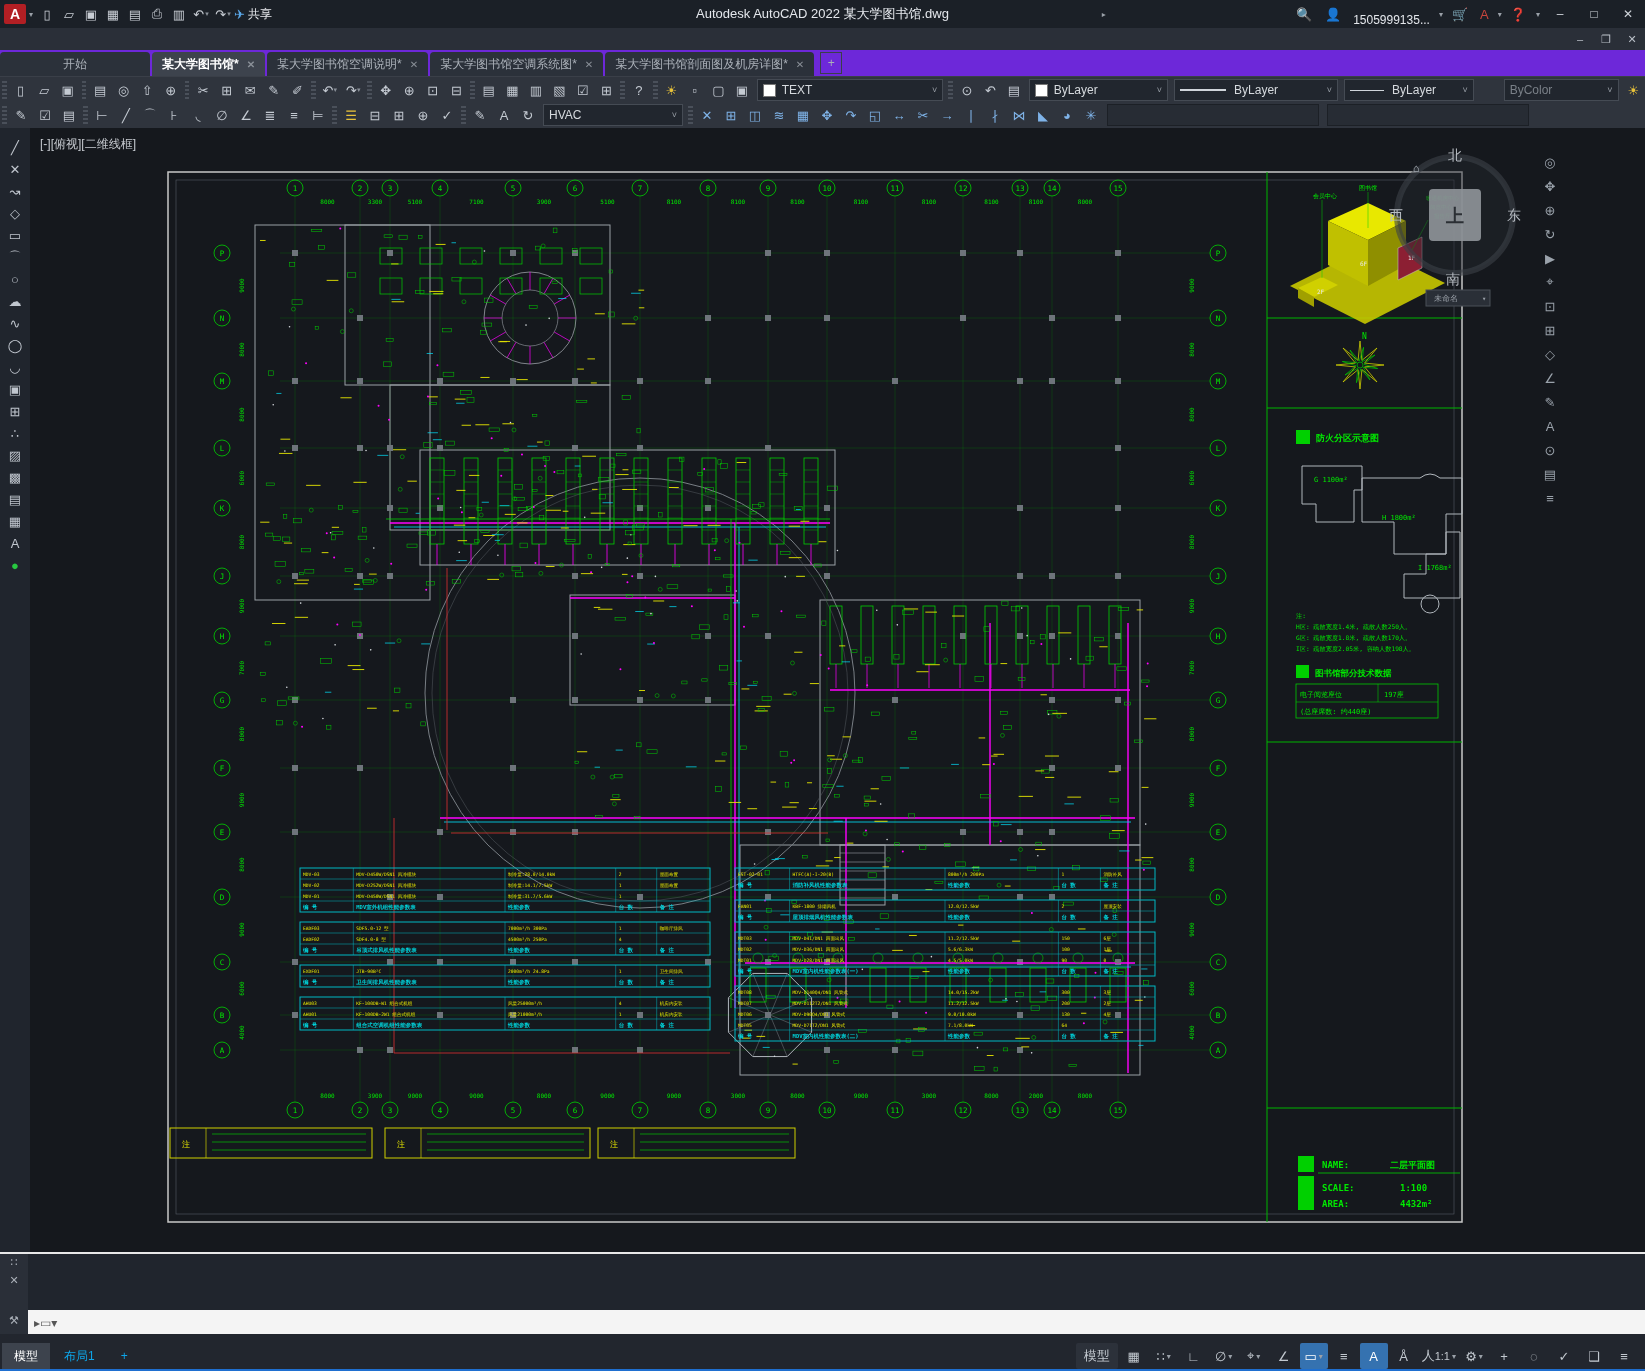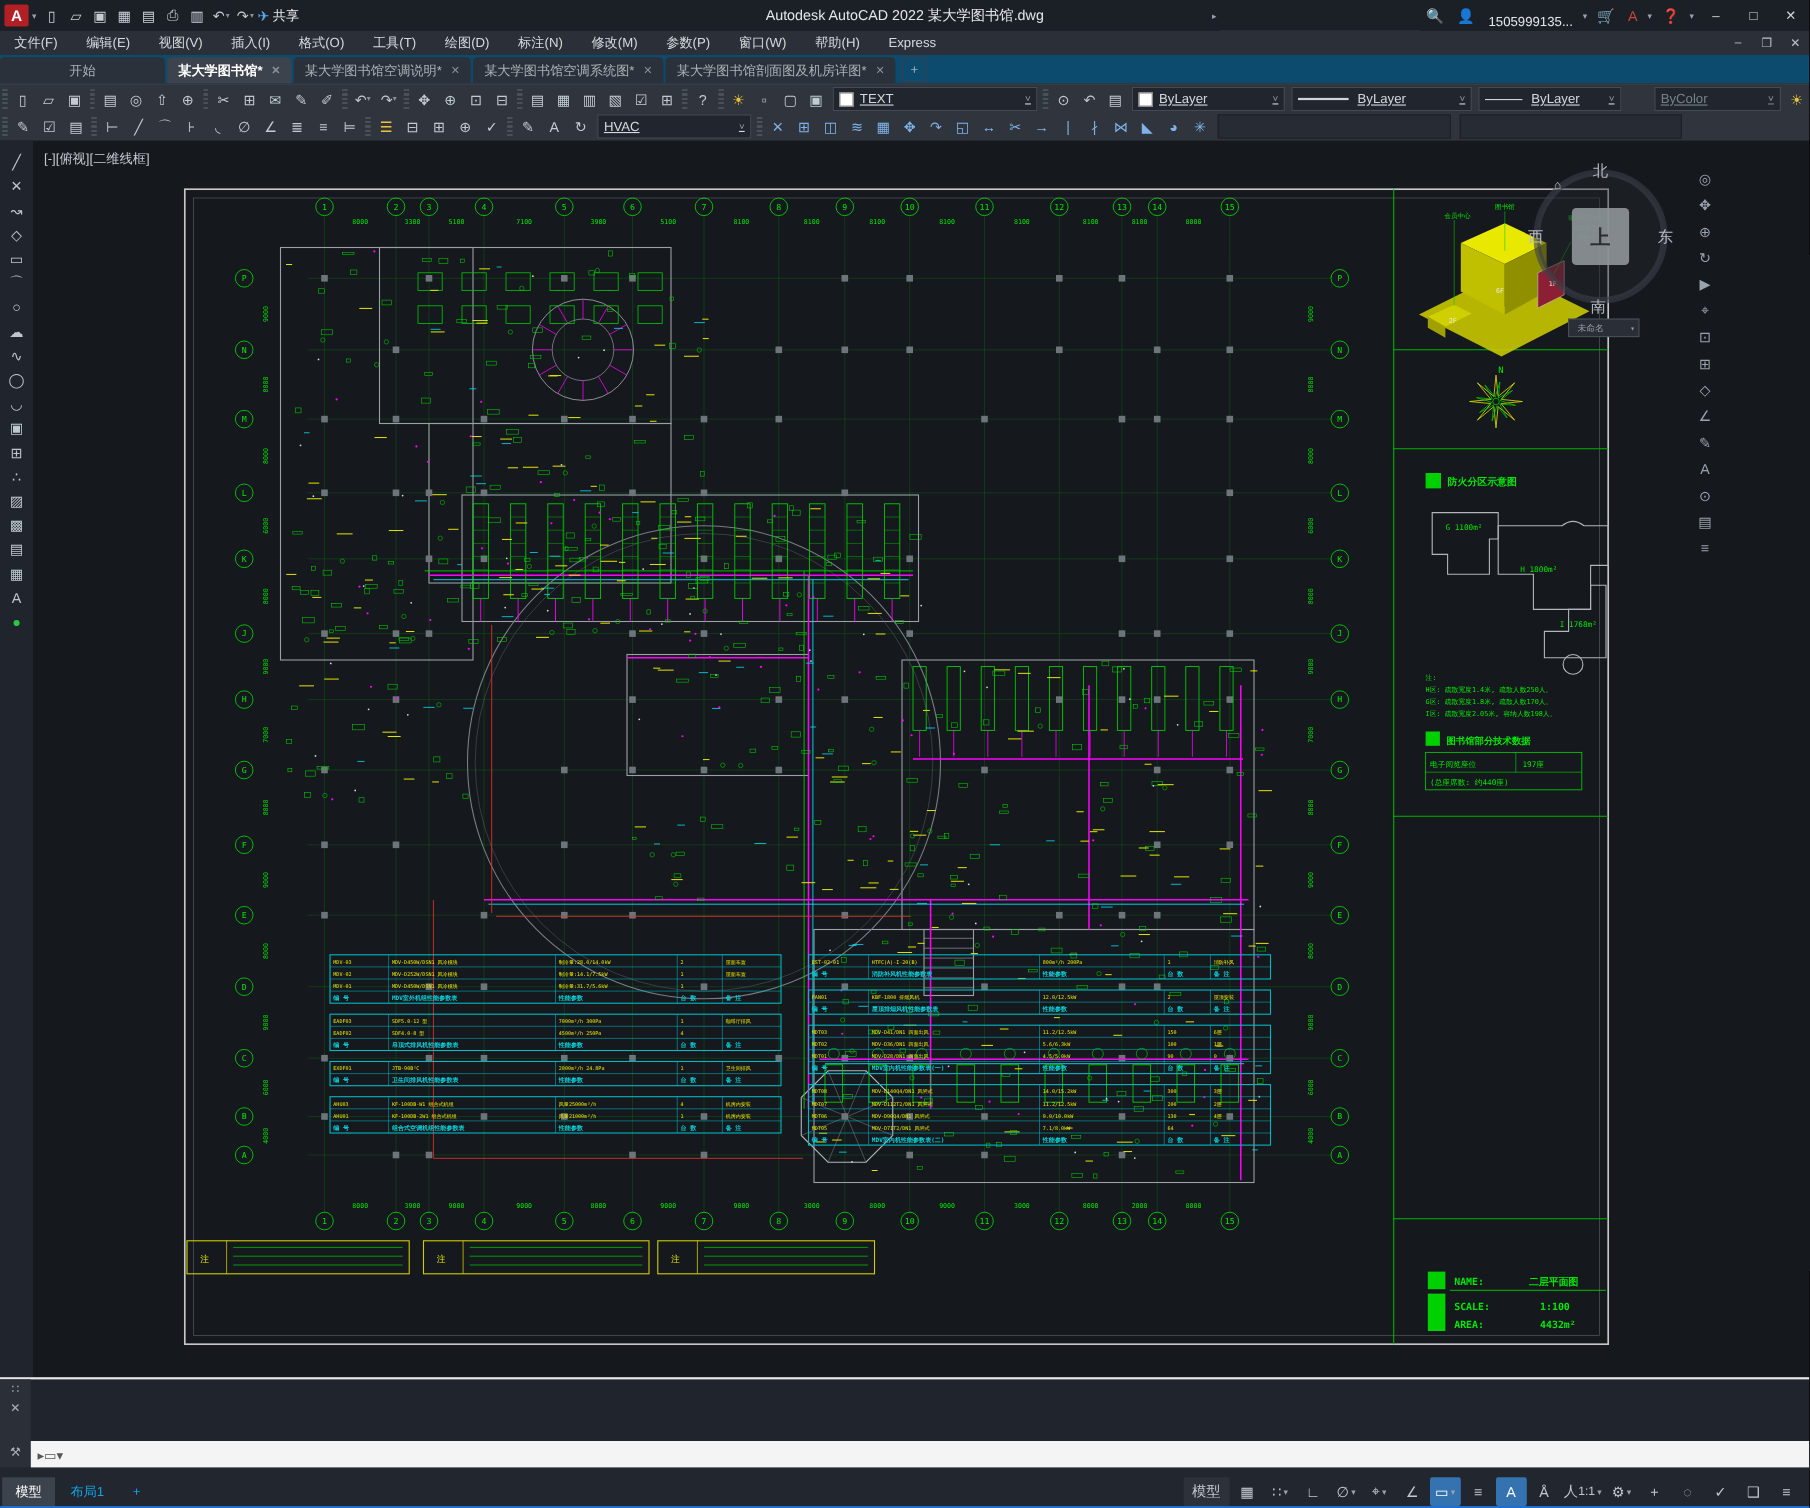--- a/index.html
+++ b/index.html
@@ -32,41 +32,41 @@
   .winctl{width:34px;height:28px;display:flex;align-items:center;justify-content:center;
           color:#cfd4da;font-size:12px;}
   
   .menubar{position:absolute;left:0;top:28px;width:100%;height:22px;background:#2a2f38;
            display:flex;align-items:center;font-size:12px;}
   .menu-item{padding:0 13px;height:100%;display:flex;align-items:center;color:#d6dade;}
   .docctl{margin-left:auto;display:flex;}
   .docbtn{width:26px;height:22px;display:flex;align-items:center;justify-content:center;
           color:#b8bec6;font-size:11px;}
   
-  .tabbar{position:absolute;left:0;top:50px;width:100%;height:26px;background:#0c4a6e;
+  .tabbar{position:absolute;left:0;top:50px;width:100%;height:26px;background:#6d28d9;
           display:flex;align-items:flex-end;font-size:12px;}
   .ftab{height:24px;display:flex;align-items:center;padding:0 10px;margin-right:2px;
         background:#2b313a;color:#aab0b8;border-top-left-radius:4px;border-top-right-radius:4px;}
   .ftab.start{width:130px;justify-content:center;}
   .ftab.active{background:#3d434d;color:#fff;font-weight:bold;}
   .ftab .x{margin-left:8px;font-size:10px;color:#8a9098;}
   .newtab{width:20px;height:20px;display:flex;align-items:center;justify-content:center;
           color:#aab0b8;border:1px solid #3a4049;margin-left:4px;margin-bottom:2px;}
   
   .toolrow{position:absolute;left:0;width:100%;height:26px;background:#2f343d;
            display:flex;align-items:center;}
   #toolrow1{top:76px;border-top:1px solid #3a3f48;}
   #toolrow2{top:102px;border-bottom:1px solid #14171c;}
   .grip{width:5px;height:18px;margin:0 2px;background:repeating-linear-gradient(
         to bottom,#4a505a 0 2px,transparent 2px 4px);}
   .ticon{width:24px;height:22px;display:flex;align-items:center;justify-content:center;
          color:#c4cad2;font-size:13px;}
   .ticon.yellow{color:#e8c23a;} .ticon.blue{color:#7fb3e8;}
   .dd{display:flex;align-items:center;background:#21262e;border:1px solid #454b54;
-      height:20px;font-size:12px;padding:0 5px;color:#d6dade;margin:0 3px;text-decoration:underline;}
+      height:20px;font-size:12px;padding:0 5px;color:#d6dade;margin:0 3px;}
   .dd .caret{margin-left:auto;color:#9aa0a8;font-size:9px;padding-left:6px;}
   .dd.disabled{color:#7a8088;margin-left:27px;}
   .sw{width:11px;height:11px;background:#fff;border:1px solid #777;margin-right:6px;flex:none;}
   .ltline{width:46px;height:0;border-top:2px solid #cfd4da;margin-right:8px;flex:none;}
   .ltline.thin{border-top:1px solid #cfd4da;width:34px;}
   .recess{height:20px;background:#272c34;border:1px solid #1c2026;margin:0 4px;}
   
   #main{position:absolute;left:0;top:128px;width:1645px;height:1124px;background:#15181d;}
   .leftdock{position:absolute;left:0;top:0;width:30px;height:100%;background:#20252d;
             display:flex;flex-direction:column;align-items:center;padding-top:8px;box-sizing:border-box;}
@@ -142,35 +142,20 @@
       <div class="tcaret">▾</div>
       <div class="tbtn">❓</div>
       <div class="tcaret">▾</div>
       <div class="winctl">–</div>
       <div class="winctl">□</div>
       <div class="winctl">✕</div>
     </div>
   </div>
 
   <div class="menubar">
-    <div id="menuitems" style="display:flex;height:100%">
-        <div class="menu-item">文件(F)</div>
-        <div class="menu-item">编辑(E)</div>
-        <div class="menu-item">视图(V)</div>
-        <div class="menu-item">插入(I)</div>
-        <div class="menu-item">格式(O)</div>
-        <div class="menu-item">工具(T)</div>
-        <div class="menu-item">绘图(D)</div>
-        <div class="menu-item">标注(N)</div>
-        <div class="menu-item">修改(M)</div>
-        <div class="menu-item">参数(P)</div>
-        <div class="menu-item">窗口(W)</div>
-        <div class="menu-item">帮助(H)</div>
-        <div class="menu-item">Express</div>
-      </div>
     <div class="docctl">
       <div class="docbtn">–</div>
       <div class="docbtn">❐</div>
       <div class="docbtn">✕</div>
     </div>
   </div>
 
   <div class="tabbar" id="tabbar">
       <div class="ftab start">开始</div>
       <div class="ftab active">某大学图书馆*<span class="x">✕</span></div>

